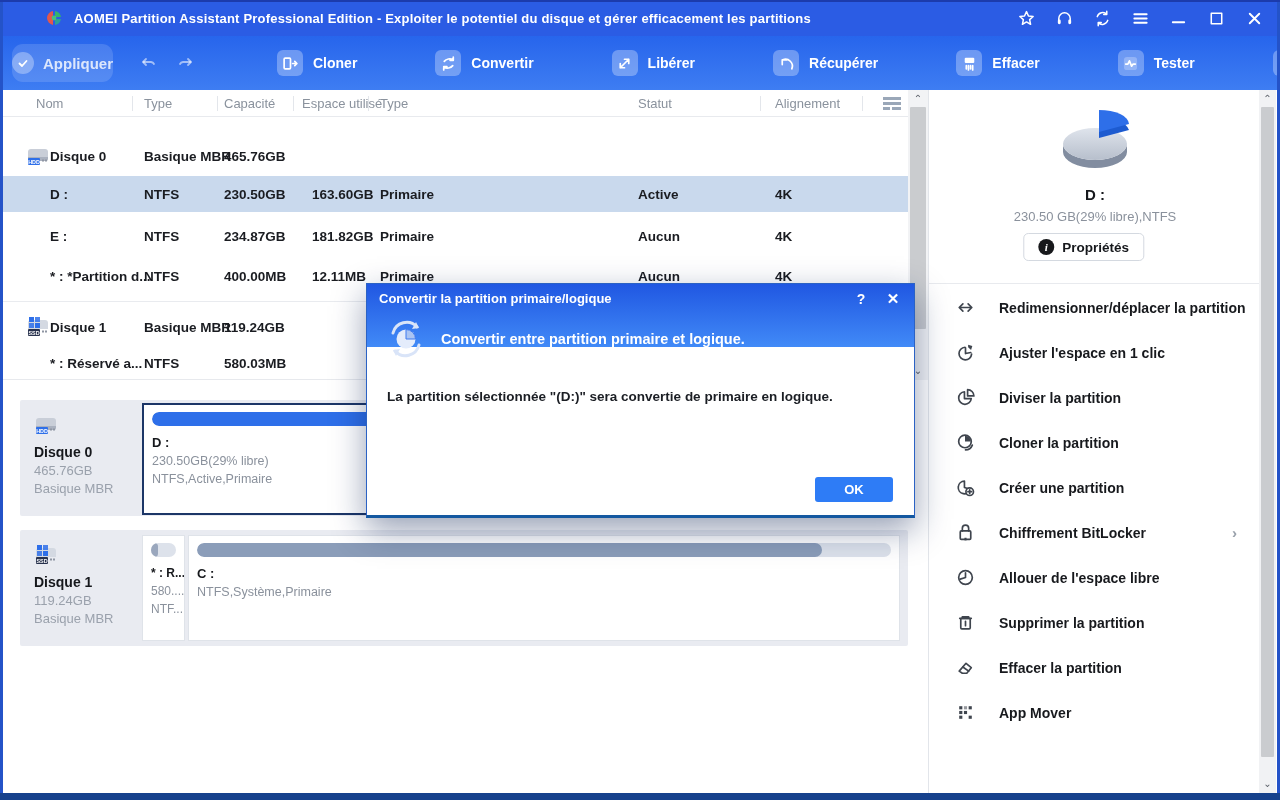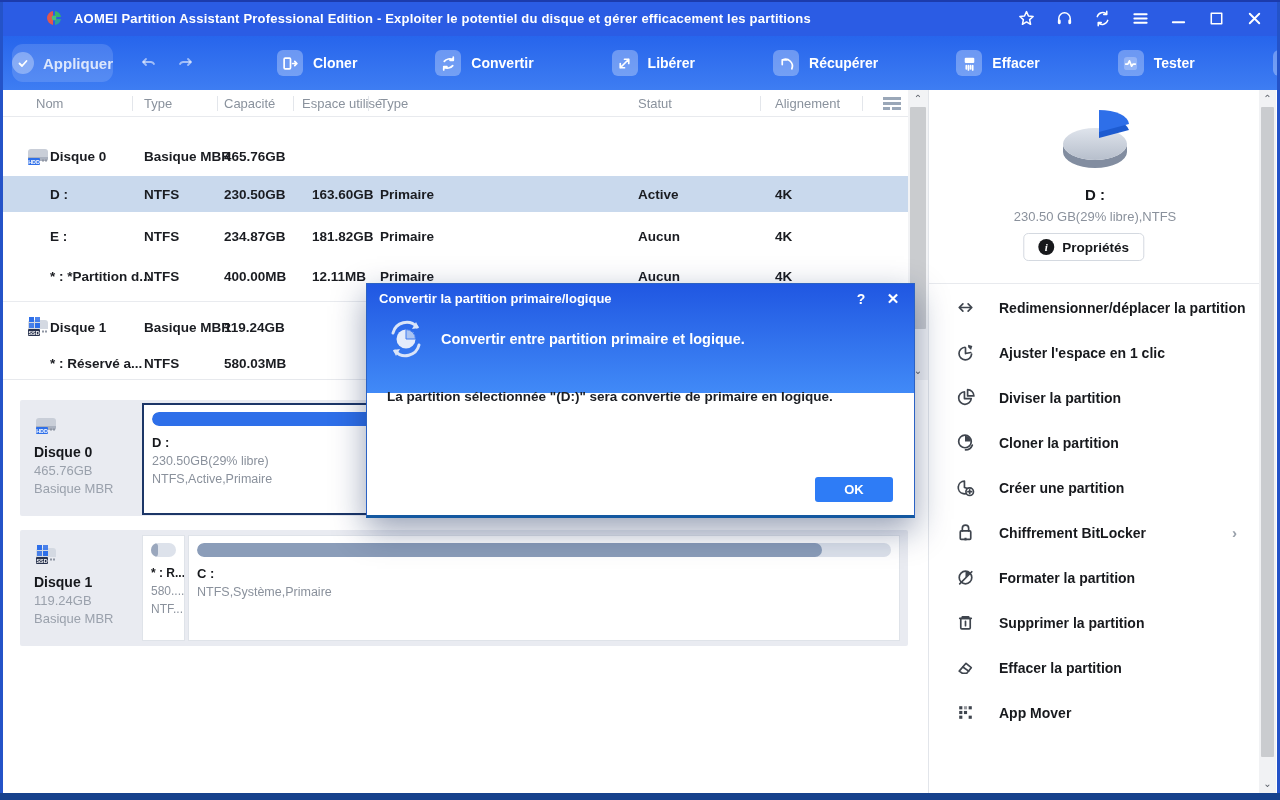--- a/index.html
+++ b/index.html
@@ -79,21 +79,21 @@
   .props-label { font-size:13.5px; font-weight:700; color:#16181c; }
   .sb-divider { position:absolute; left:0; top:193px; width:332px; height:1px; background:#e8eaee; }
   .sb-menu { position:absolute; left:0; top:195px; width:332px; }
   .sb-item { height:45px; display:flex; align-items:center; padding-left:26px; position:relative; cursor:default; }
   .sb-item .ic { width:21px; height:21px; flex:0 0 auto; margin-right:23px; }
   .sb-item .lb { font-size:14px; font-weight:700; color:#17191d; }
   .sb-chevron { position:absolute; right:24px; color:#98a0aa; font-size:15px; font-weight:700; }
 
   
   .dialog { position:absolute; left:366px; top:283px; width:549px; height:235px; background:#fff; border:1px solid #2b62c4; border-bottom:3px solid #1458a0; box-shadow:0 12px 32px rgba(10,30,80,.42); z-index:50; }
-  .dlg-header { position:absolute; left:0; top:0; width:100%; height:109px; background:linear-gradient(180deg,#2057e2,#418af7); }
+  .dlg-header { position:absolute; left:0; top:0; width:100%; height:63px; background:linear-gradient(180deg,#2057e2,#418af7); }
   .dlg-title { position:absolute; left:12px; top:7px; color:#fff; font-size:13px; font-weight:700; }
   .dlg-help, .dlg-close { position:absolute; top:4px; width:22px; height:22px; color:#fff; font-size:14px; font-weight:700; display:flex; align-items:center; justify-content:center; }
   .dlg-help { right:42px; }
   .dlg-close { right:10px; font-size:15px; }
   .dlg-banner { position:absolute; left:18px; top:34px; display:flex; align-items:center; gap:14px; }
   .dlg-banner-text { color:#fff; font-size:14.5px; font-weight:700; }
   .dlg-body-text { position:absolute; left:20px; top:105px; font-size:13.5px; font-weight:700; color:#1b1e24; }
   .ok-btn { position:absolute; right:21px; bottom:13px; width:78px; height:25px; background:#2e7cf6; border-radius:3px; color:#fff; font-size:13px; font-weight:700; display:flex; align-items:center; justify-content:center; }
 </style>
 </head>
@@ -489,25 +489,24 @@
        <span class="ic"><svg width="21" height="21" viewBox="0 0 20 20">
               <rect x="5" y="8.5" width="10" height="8" rx="1" stroke="#3f454e" stroke-width="1.6" fill="none" stroke-linecap="round" stroke-linejoin="round"></rect>
               <path d="M7 8.5V6a3 3 0 0 1 6 0v2.5" stroke="#3f454e" stroke-width="1.6" fill="none" stroke-linecap="round" stroke-linejoin="round"></path>
               <rect x="9" y="15" width="2" height="2.5" fill="#3f454e"></rect>
             </svg></span>
        <span class="lb">Chiffrement BitLocker</span>
        <span class="sb-chevron">›</span>
      </div>
         <div class="sb-item">
        <span class="ic"><svg width="21" height="21" viewBox="0 0 20 20">
-              <circle cx="10" cy="10" r="6" stroke="#3f454e" stroke-width="1.6" fill="none" stroke-linecap="round" stroke-linejoin="round"></circle>
-              <path d="M10 10V4a6 6 0 0 1 4.5 2Z" fill="#3f454e"></path>
-              <path d="M4.5 16L16 4.5" stroke="#3f454e" stroke-width="1.6" fill="none" stroke-linecap="round" stroke-linejoin="round"></path>
-            </svg></span>
-       <span class="lb">Formater la partition</span>
+              <circle cx="10" cy="10" r="6.5" stroke="#3f454e" stroke-width="1.6" fill="none" stroke-linecap="round" stroke-linejoin="round"></circle>
+              <path d="M10 5.5V10L5 11.5" stroke="#3f454e" stroke-width="1.6" fill="none" stroke-linecap="round" stroke-linejoin="round"></path>
+            </svg></span>
+       <span class="lb">Allouer de l'espace libre</span>
 
      </div>
         <div class="sb-item">
        <span class="ic"><svg width="21" height="21" viewBox="0 0 20 20">
               <path d="M4.5 6h11M7 6V4.5h6V6" stroke="#3f454e" stroke-width="1.6" fill="none" stroke-linecap="round" stroke-linejoin="round"></path>
               <rect x="5.5" y="6" width="9" height="10" rx="1" stroke="#3f454e" stroke-width="1.6" fill="none" stroke-linecap="round" stroke-linejoin="round"></rect>
               <path d="M10 9v4" stroke="#3f454e" stroke-width="1.6" fill="none" stroke-linecap="round" stroke-linejoin="round"></path>
             </svg></span>
        <span class="lb">Supprimer la partition</span>
 

